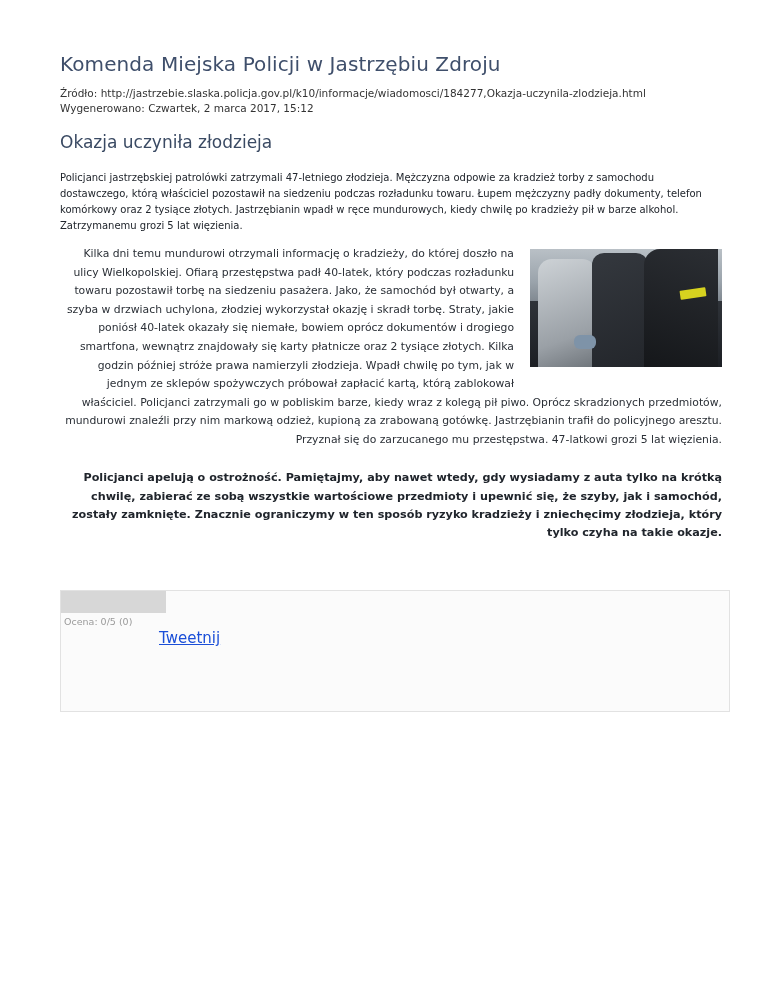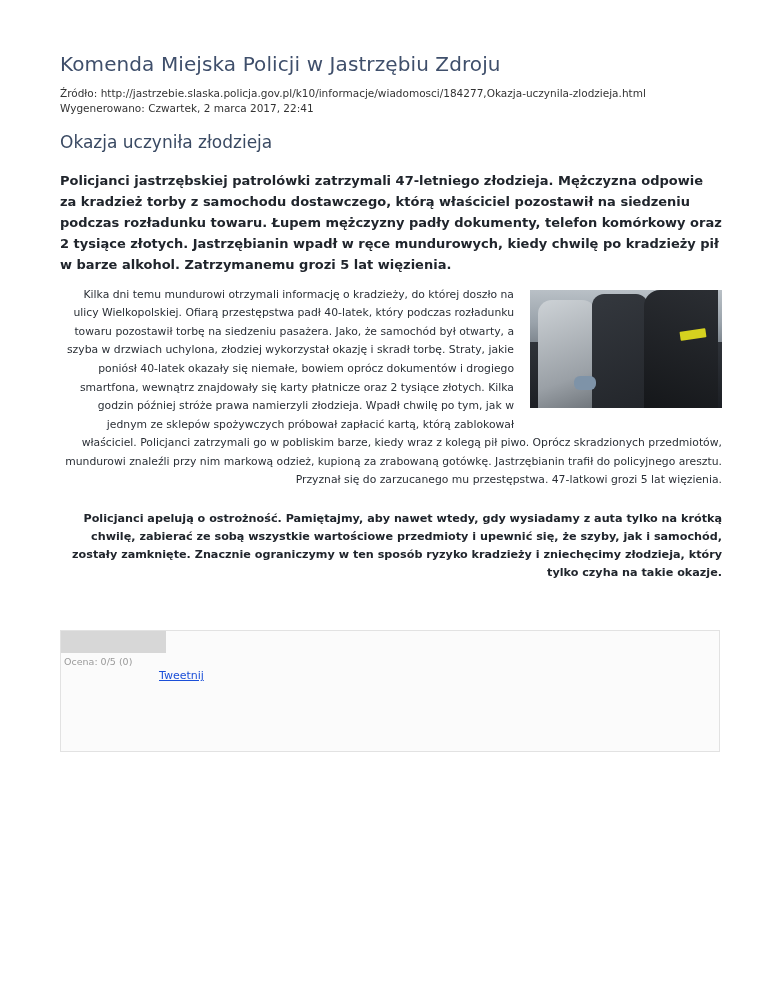--- a/index.html
+++ b/index.html
@@ -51,22 +51,22 @@
 
   .article-title {
     font-size: 17px;
     font-weight: normal;
     color: #3a4a63;
     margin: 0 0 16px 0;
     line-height: 1.25;
   }
 
   .lead {
-    font-size: 13px;
-    font-weight: bold;
+    font-size: 10px;
+    font-weight: normal;
     color: #20252c;
     line-height: 1.62;
     margin-bottom: 4px;
   }
 
   .body-wrap {
     position: relative;
     min-height: 200px;
   }
   .photo {
@@ -137,57 +137,58 @@
     text-align: right;
   }
 
   .rating-box {
     margin-top: 48px;
     border: 1px solid #e2e2e2;
     background: #fbfbfb;
     width: 658px;
     height: 120px;
     position: relative;
+    padding-left: 10px;
   }
   .rating-bar {
     position: absolute;
     left: 0;
     top: 0;
     width: 105px;
     height: 22px;
     background: #d7d7d7;
   }
   .rating-label {
     position: absolute;
     left: 3px;
     top: 25px;
     font-size: 9.5px;
     color: #9a9a9a;
   }
   .tweet-link {
     position: absolute;
     left: 98px;
     top: 38px;
-    font-size: 11px;
+    font-size: 15px;
     color: #1b4fd8;
     text-decoration: underline;
     cursor: pointer;
   }
 </style>
 </head>
 <body>
 
 <div class="page">
   <div class="content">
 
     <h1 class="site-title">Komenda Miejska Policji w Jastrzębiu Zdroju</h1>
 
     <div class="meta">
       <div>Źródło: http://jastrzebie.slaska.policja.gov.pl/k10/informacje/wiadomosci/184277,Okazja-uczynila-zlodzieja.html</div>
-      <div>Wygenerowano: Czwartek, 2 marca 2017, 22:41</div>
+      <div>Wygenerowano: Czwartek, 2 marca 2017, 15:12</div>
     </div>
 
     <h2 class="article-title">Okazja uczyniła złodzieja</h2>
 
     <p class="lead">Policjanci jastrzębskiej patrolówki zatrzymali 47-letniego złodzieja. Mężczyzna odpowie za kradzież torby z samochodu dostawczego, którą właściciel pozostawił na siedzeniu podczas rozładunku towaru. Łupem mężczyzny padły dokumenty, telefon komórkowy oraz 2 tysiące złotych. Jastrzębianin wpadł w ręce mundurowych, kiedy chwilę po kradzieży pił w barze alkohol. Zatrzymanemu grozi 5 lat więzienia.</p>
 
     <div class="body-wrap">
       <div class="photo">
         <div class="p-sky"></div>
         <div class="p-ground"></div>

